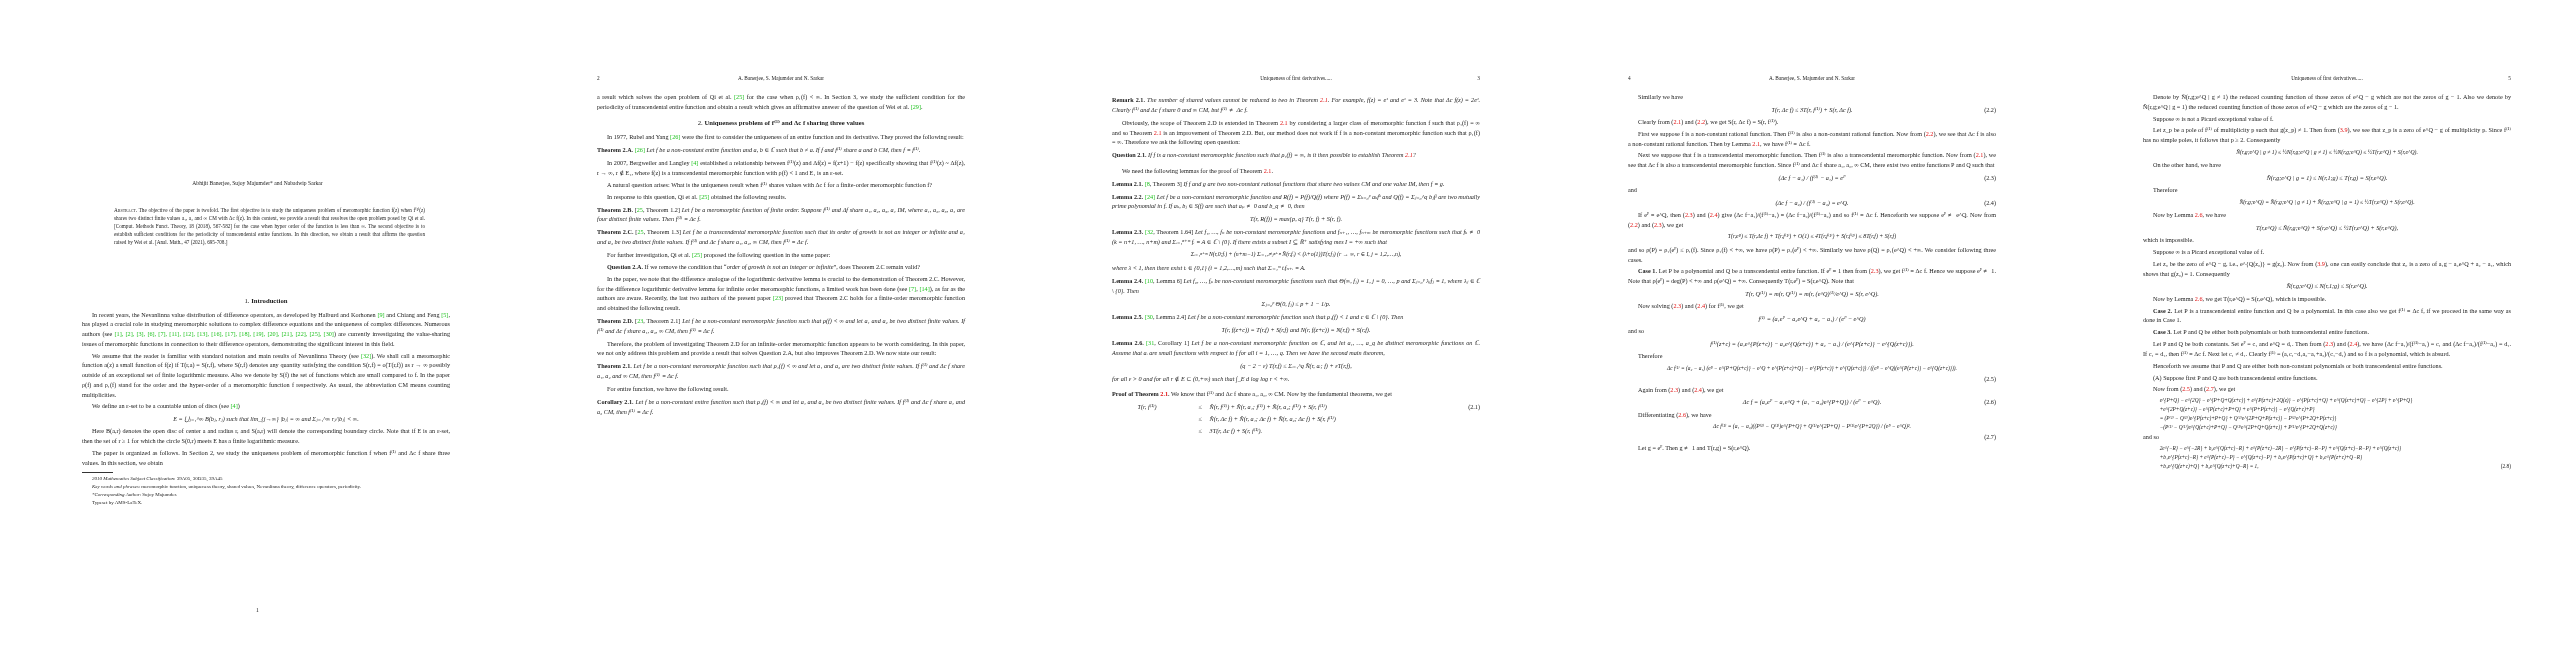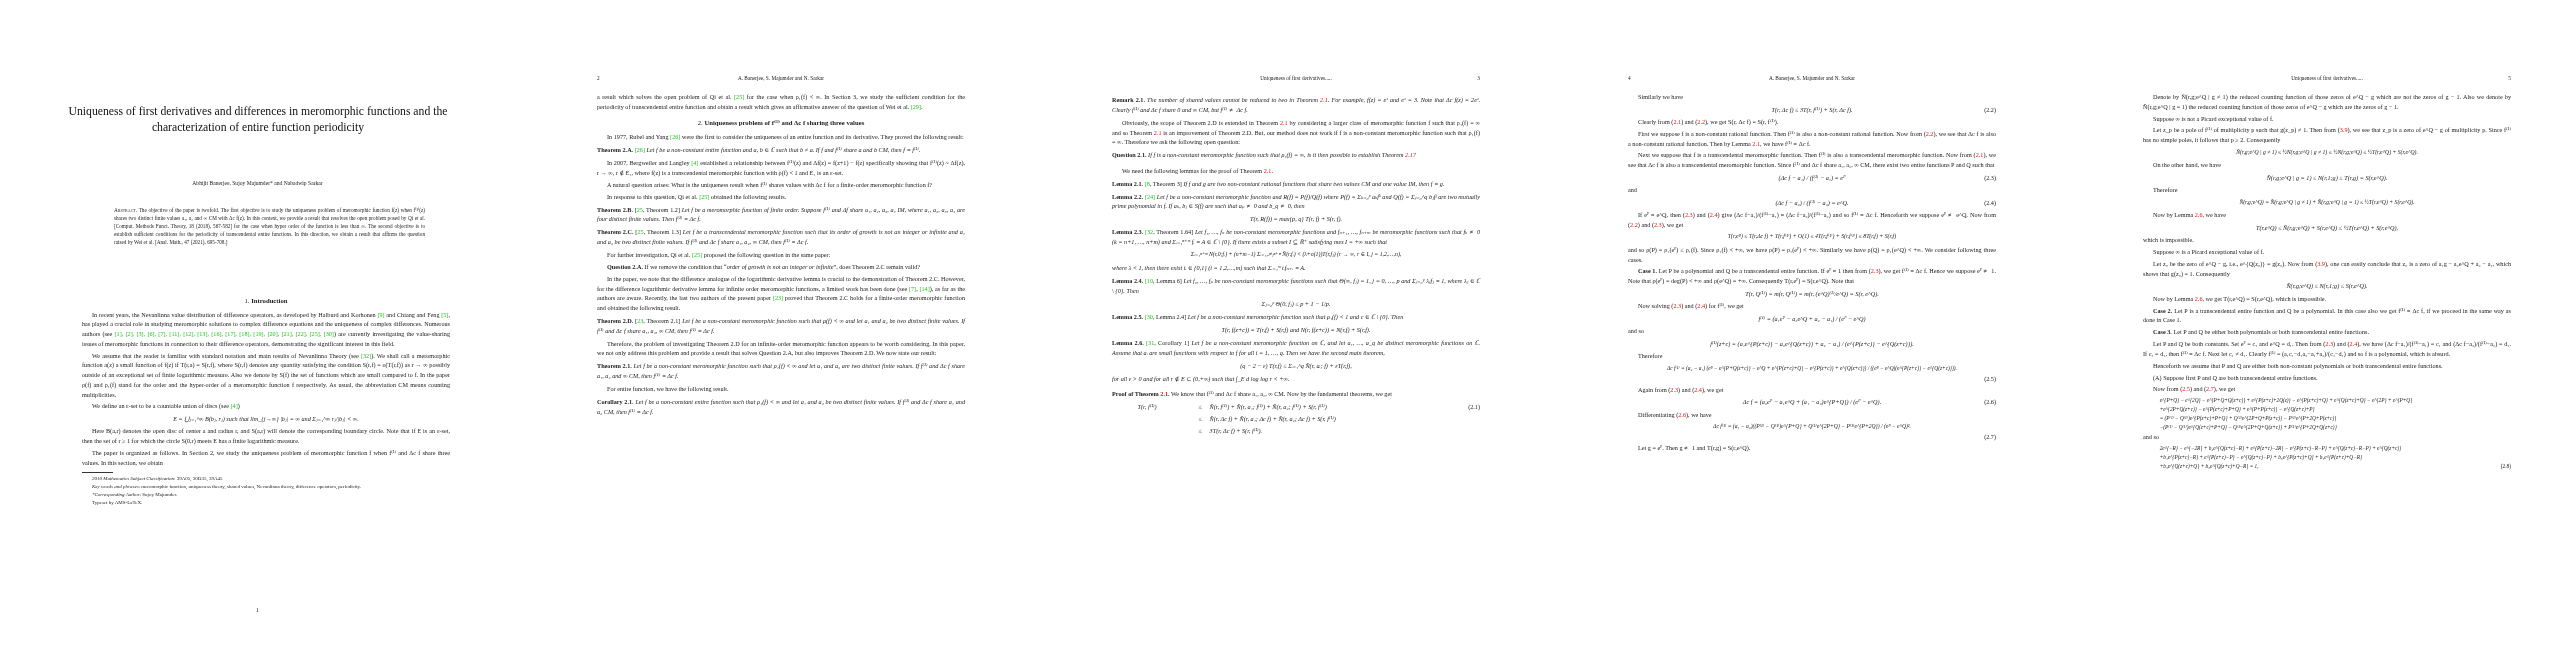--- a/index.html
+++ b/index.html
@@ -36,21 +36,20 @@
   .mb{margin-bottom:5.6px;}
 </style>
 </head>
 <body>
 
 <div class="stamp">
   <span>arXiv:2510.22277v1  [math.CV]  25 Oct 2025</span>
 </div>
 
 <div class="page" style="left:0">
-  <div class="title">Uniqueness of first derivatives and differences in meromorphic functions and the characterization of entire function periodicity</div>
   <div class="authors">Abhijit Banerjee, Sujoy Majumder* and Nabadwip Sarkar</div>
   <div class="abstract">
     <span class="sc">Abstract.</span>
     <span>The objective of the paper is twofold. The first objective is to study the uniqueness problem of meromorphic function f(z) when f⁽¹⁾(z) shares two distinct finite values a₁, a₂ and ∞ CM with Δc f(z). In this context, we provide a result that resolves the open problem posed by Qi et al. [Comput. Methods Funct. Theory, 18 (2018), 567-582] for the case when hyper order of the function is less than ∞. The second objective is to establish sufficient conditions for the periodicity of transcendental entire functions. In this direction, we obtain a result that affirms the question raised by Wei et al. [Anal. Math., 47 (2021), 695-708.]</span>
   </div>
   <div class="col" style="top:289px">
     <div class="sec">
       <span class="n">1.</span>
       <span>Introduction</span>
     </div>

